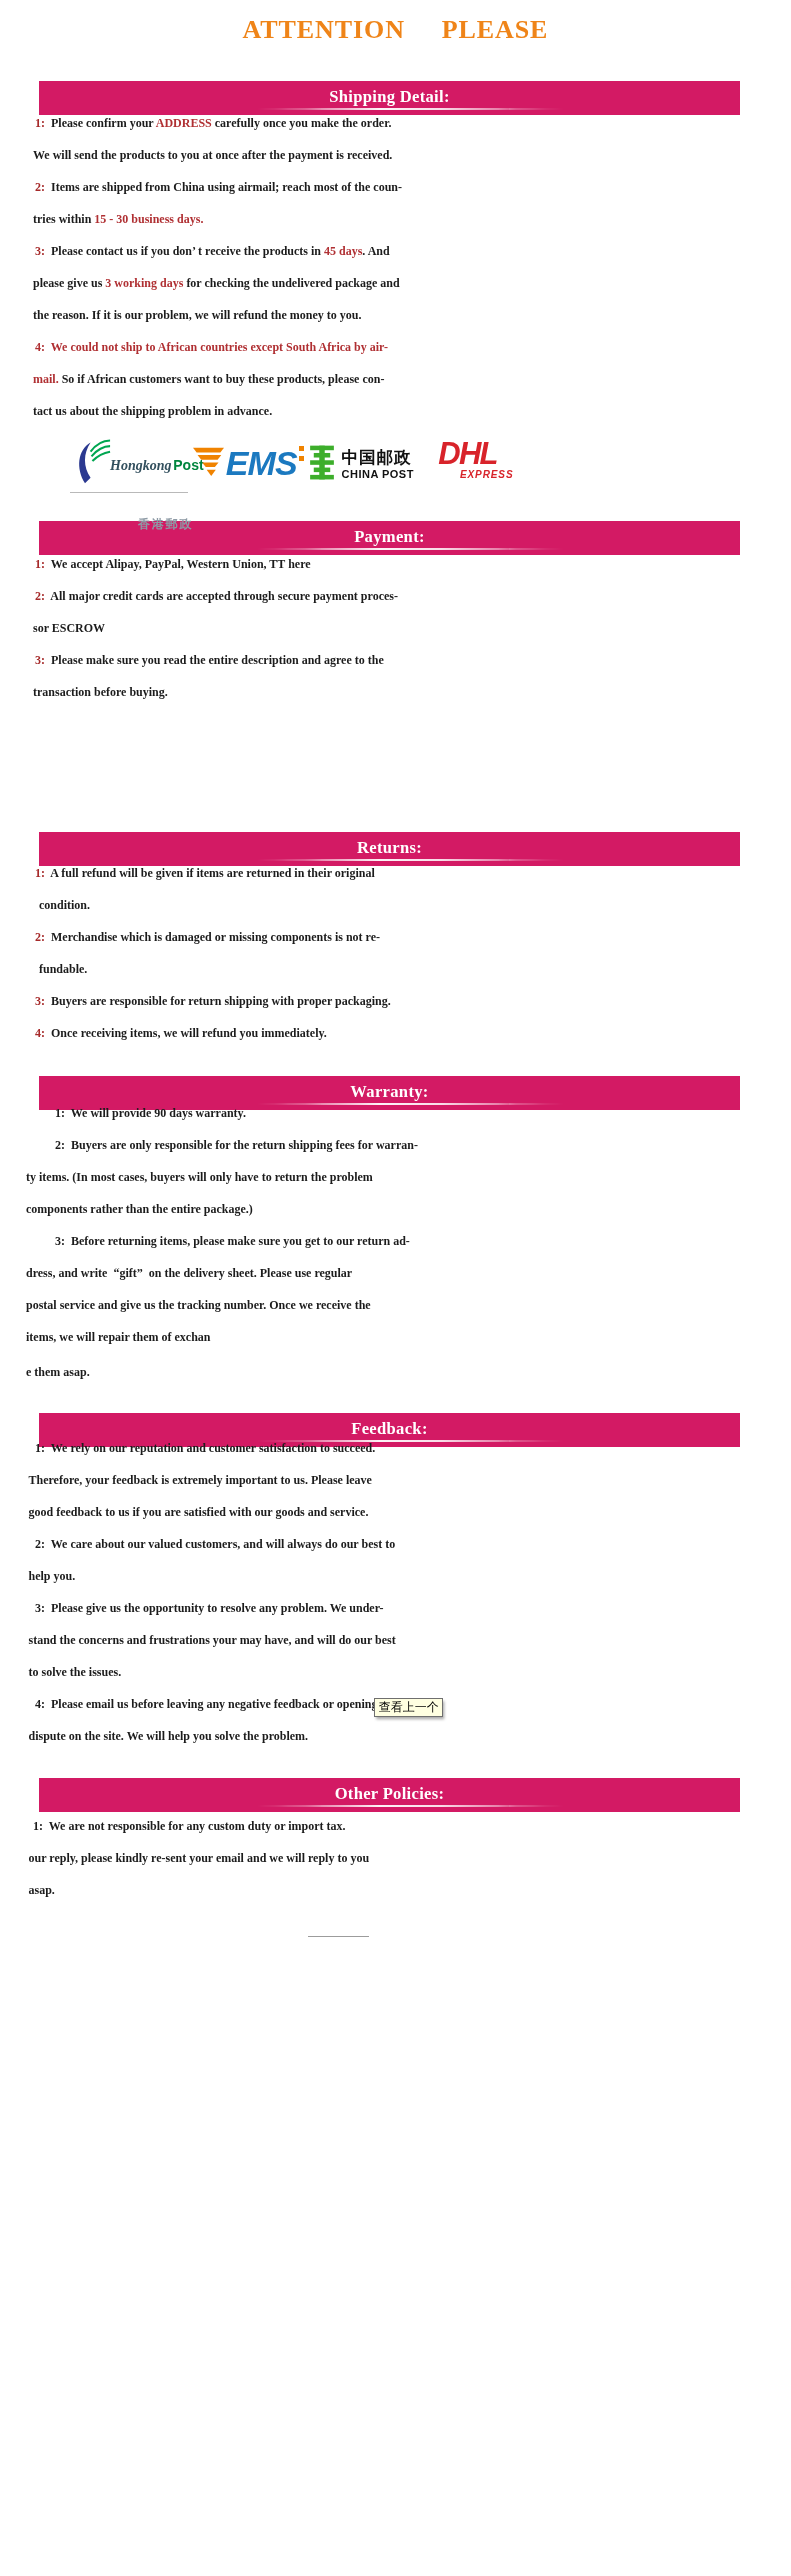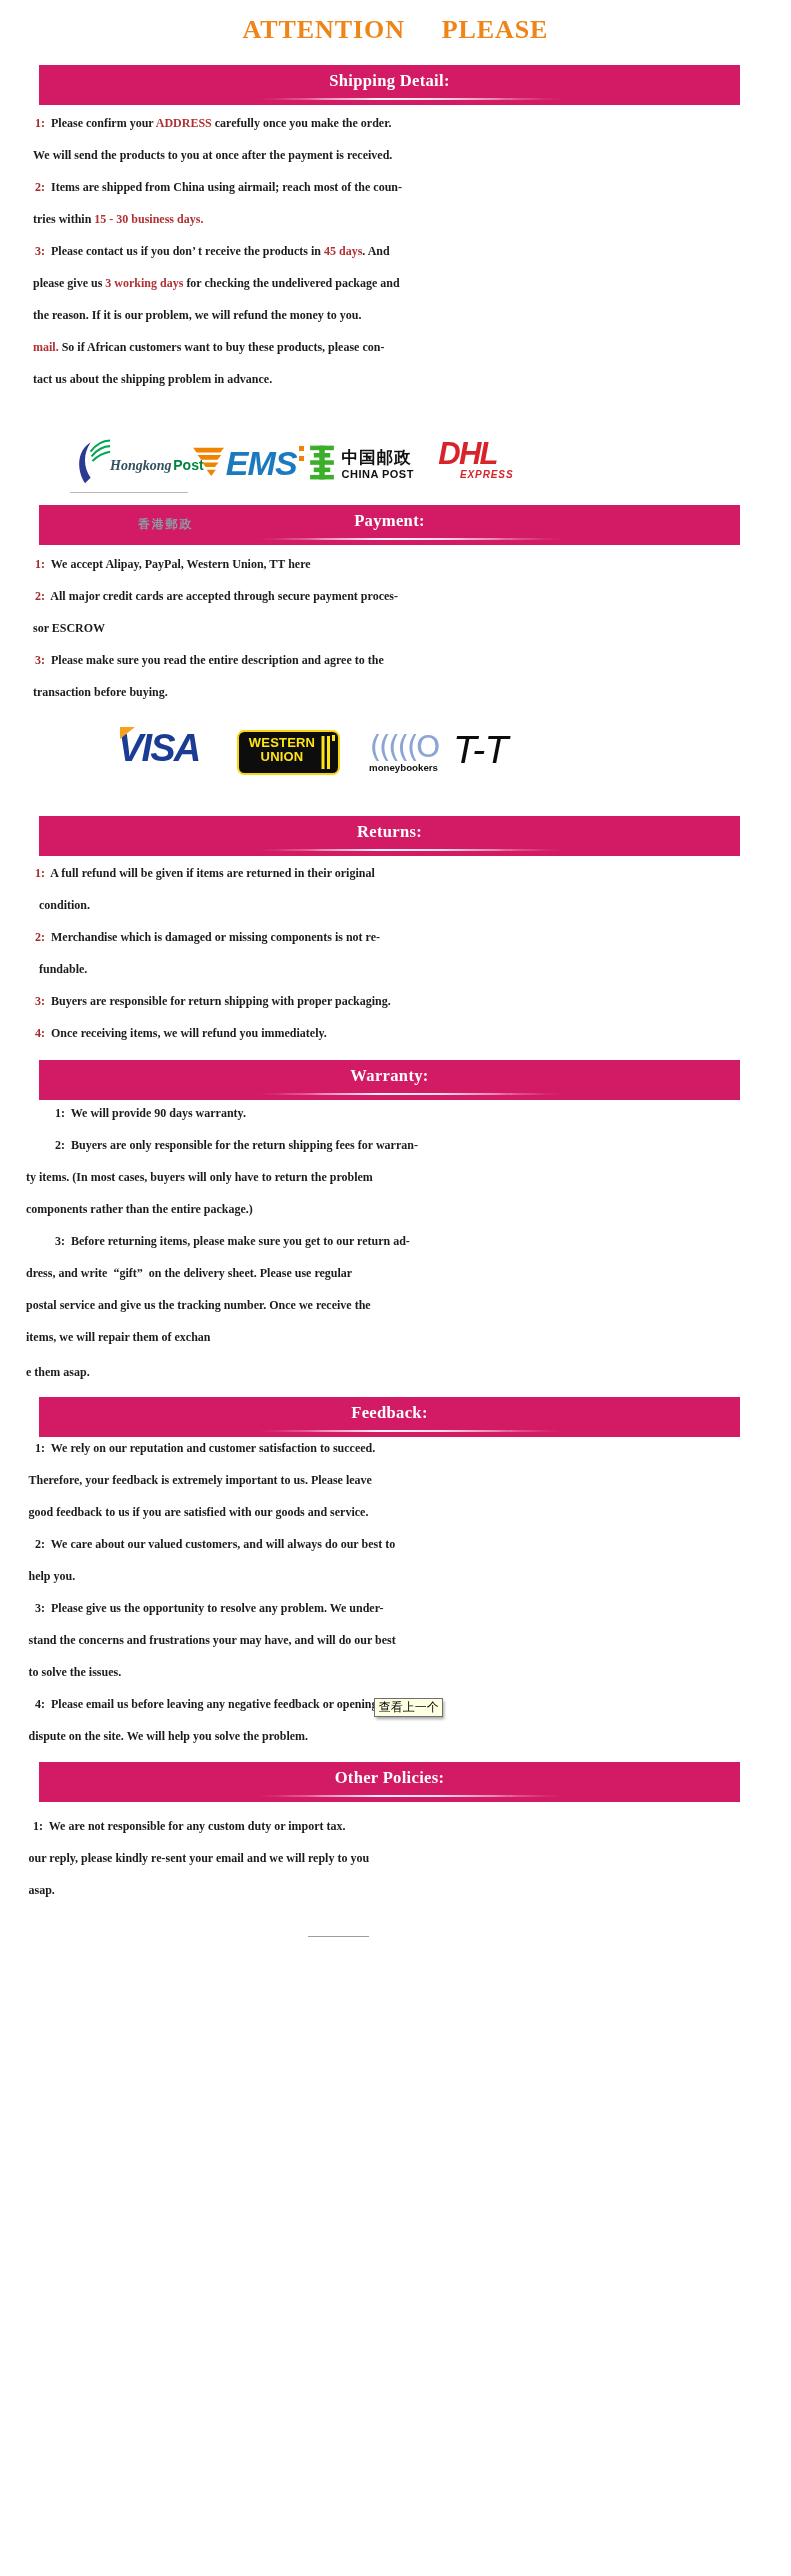--- a/index.html
+++ b/index.html
@@ -11,23 +11,23 @@
   .page{
     position:relative;width:791px;height:2576px;background:#ffffff;overflow:hidden;
     font-family:"Liberation Serif","DejaVu Serif",serif;font-weight:bold;
   }
   .title{
     position:absolute;top:14.7px;left:0;width:100%;text-align:center;
     font-size:26px;letter-spacing:0.9px;white-space:pre;color:var(--orange);
   }
   
   .banner{
-    position:absolute;left:39px;width:701px;height:40px;
+    position:absolute;left:39px;width:701px;height:34px;
     background:var(--accent);color:#ffffff;text-align:center;
-    font-size:16.6px;line-height:32px;letter-spacing:0.3px;
+    font-size:16.6px;line-height:32px;letter-spacing:0.3px;margin-top:16px;
   }
   .banner::after{
     content:"";position:absolute;left:31%;bottom:4.6px;width:44%;height:2.8px;border-radius:50%;
     background:linear-gradient(to right,rgba(255,255,255,0),rgba(255,255,255,.95) 40%,rgba(255,255,255,.85) 60%,rgba(255,255,255,0));
   }
   .b-shipping{top:65px}.b-payment{top:505px}.b-returns{top:816px}
   .b-warranty{top:1060px}.b-feedback{top:1397px}.b-other{top:1762px}
 
   
   .textblock{position:absolute;left:0;width:638px;font-size:12px;line-height:32px;color:var(--black);}
@@ -112,20 +112,21 @@
   <div class="banner b-other">Other Policies:</div>
 
   <div class="textblock t-shipping">
       <div class="line num"><span style="color: rgb(166, 42, 42);">1:</span><span style="color: rgb(28, 28, 28);">  Please confirm your </span><span style="color: rgb(176, 48, 51);">ADDRESS</span><span style="color: rgb(28, 28, 28);"> carefully once you make the order.</span></div>
       <div class="line cont"><span style="color: rgb(28, 28, 28);">We will send the products to you at once after the payment is received.</span></div>
       <div class="line num"><span style="color: rgb(166, 42, 42);">2:</span><span style="color: rgb(28, 28, 28);">  Items are shipped from China using airmail; reach most of the coun-</span></div>
       <div class="line cont"><span style="color: rgb(28, 28, 28);">tries within </span><span style="color: rgb(176, 48, 51);">15 - 30 business days.</span></div>
       <div class="line num"><span style="color: rgb(166, 42, 42);">3:</span><span style="color: rgb(28, 28, 28);">  Please contact us if you don’ t receive the products in </span><span style="color: rgb(176, 48, 51); text-align: right;">45 days</span><span style="color: rgb(28, 28, 28);">. And</span></div>
       <div class="line cont"><span style="color: rgb(28, 28, 28);">please give us </span><span style="color: rgb(176, 48, 51);">3 working days</span><span style="color: rgb(28, 28, 28);"> for checking the undelivered package and</span></div>
       <div class="line cont"><span style="color: rgb(28, 28, 28);">the reason. If it is our problem, we will refund the money to you.</span></div>
+      <div class="line num"><span style="color: rgb(176, 48, 51);">4:  We could not ship to African countries except South Africa by air-</span></div>
       <div class="line cont"><span style="color: rgb(176, 48, 51);">mail.</span><span style="color: rgb(28, 28, 28);"> So if African customers want to buy these products, please con-</span></div>
       <div class="line cont"><span style="color: rgb(28, 28, 28);">tact us about the shipping problem in advance.</span></div>
     </div>
   <div class="textblock t-payment">
       <div class="line num"><span style="color: rgb(166, 42, 42);">1:</span><span style="color: rgb(28, 28, 28);">  We accept Alipay, PayPal, Western Union, TT here</span></div>
       <div class="line num"><span style="color: rgb(166, 42, 42);">2:</span><span style="color: rgb(28, 28, 28);">  All major credit cards are accepted through secure payment proces-</span></div>
       <div class="line cont"><span style="color: rgb(28, 28, 28);">sor ESCROW</span></div>
       <div class="line num"><span style="color: rgb(166, 42, 42);">3:</span><span style="color: rgb(28, 28, 28);">  Please make sure you read the entire description and agree to the</span></div>
       <div class="line cont"><span style="color: rgb(28, 28, 28);">transaction before buying.</span></div>
     </div>
@@ -213,38 +214,19 @@
         <div class="cp-latin">CHINA POST</div>
       </span>
     </div>
 
     <div class="dhllogo">
       <div class="dhl-main">DHL</div>
       <div class="dhl-sub">EXPRESS</div>
     </div>
   </div>
 
-  <div class="paylogos">
-    <div class="visalogo">
-      <span class="visa-corner"></span>
-      <span>VISA</span>
-    </div>
-    <div class="wulogo">
-      <div class="wu-inner">
-        <div>WESTERN</div>
-        <div>UNION</div>
-      </div>
-      <span class="wu-bars"></span>
-      <span class="wu-dot"></span>
-    </div>
-    <div class="mblogo">
-      <div class="mb-arcs">(((((O</div>
-      <div class="mb-text">moneybookers</div>
-    </div>
-    <div class="ttlogo">T-T</div>
-  </div>
 
   <div class="tooltip">查看上一个</div>
 
   <div class="divider"></div>
 
 </div>
 
 
 </body></html>

